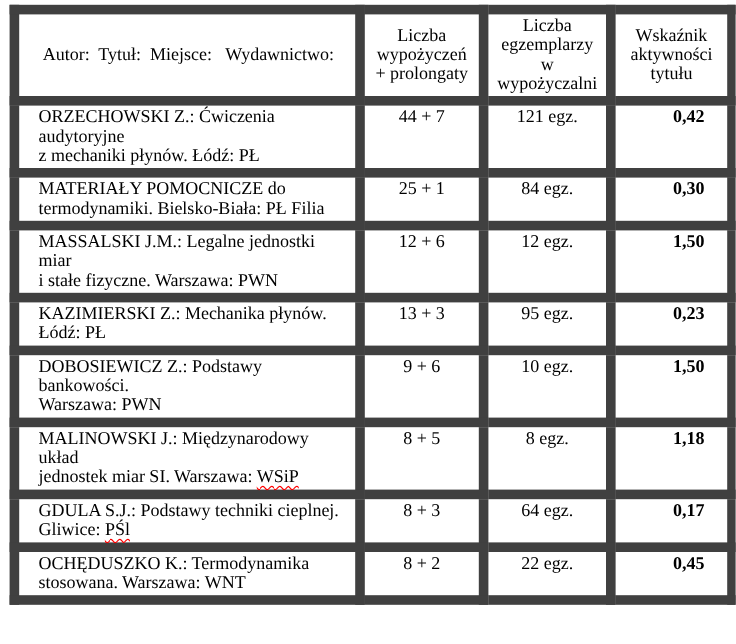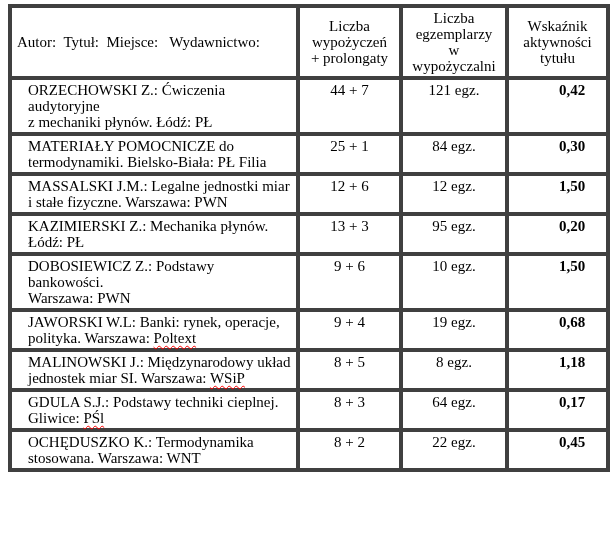--- a/index.html
+++ b/index.html
@@ -24,32 +24,32 @@
     table-layout: fixed;
     font-size: 15px;
     line-height: 16px;
   }
   .doc-table col.c-title    { width: 288px; }
   .doc-table col.c-loans    { width: 103px; }
   .doc-table col.c-copies   { width: 106px; }
   .doc-table col.c-activity { width: 101px; }
 
   .doc-table th, .doc-table td {
-    border: 4px solid #404040;
+    border: 8px solid #404040;
     padding: 2px 3px;
     font-weight: normal;
   }
   .doc-table thead th {
     vertical-align: middle;
     text-align: center;
     white-space: pre-wrap;
     height: 64px;
   }
   .doc-table thead th.h-title {
-    text-align: left;
+    text-align: center;
     padding-left: 5px;
   }
   .doc-table tbody td {
     vertical-align: top;
   }
   .doc-table td.cell-title {
     text-align: left;
     white-space: pre-wrap;
     padding-left: 16px;
     margin-top: 25px;
@@ -117,35 +117,28 @@
 i stałe fizyczne. Warszawa: PWN</span></td>
         <td class="cell-loans">12 + 6</td>
         <td class="cell-copies">12 egz.</td>
         <td class="cell-activity">1,50</td>
       </tr>
       <tr>
         <td class="cell-title"><span>KAZIMIERSKI Z.: Mechanika płynów.
 Łódź: PŁ</span></td>
         <td class="cell-loans">13 + 3</td>
         <td class="cell-copies">95 egz.</td>
-        <td class="cell-activity">0,20</td>
+        <td class="cell-activity">0,23</td>
       </tr>
       <tr>
         <td class="cell-title"><span>DOBOSIEWICZ Z.: Podstawy bankowości.
 Warszawa: PWN</span></td>
         <td class="cell-loans">9 + 6</td>
         <td class="cell-copies">10 egz.</td>
         <td class="cell-activity">1,50</td>
-      </tr>
-      <tr>
-        <td class="cell-title"><span>JAWORSKI W.L: Banki: rynek, operacje,
-polityka. Warszawa: </span><span class="misspelled">Poltext</span></td>
-        <td class="cell-loans">9 + 4</td>
-        <td class="cell-copies">19 egz.</td>
-        <td class="cell-activity">0,68</td>
       </tr>
       <tr>
         <td class="cell-title"><span>MALINOWSKI J.: Międzynarodowy układ
 jednostek miar SI. Warszawa: </span><span class="misspelled">WSiP</span></td>
         <td class="cell-loans">8 + 5</td>
         <td class="cell-copies">8 egz.</td>
         <td class="cell-activity">1,18</td>
       </tr>
       <tr>
         <td class="cell-title"><span>GDULA S.J.: Podstawy techniki cieplnej.

